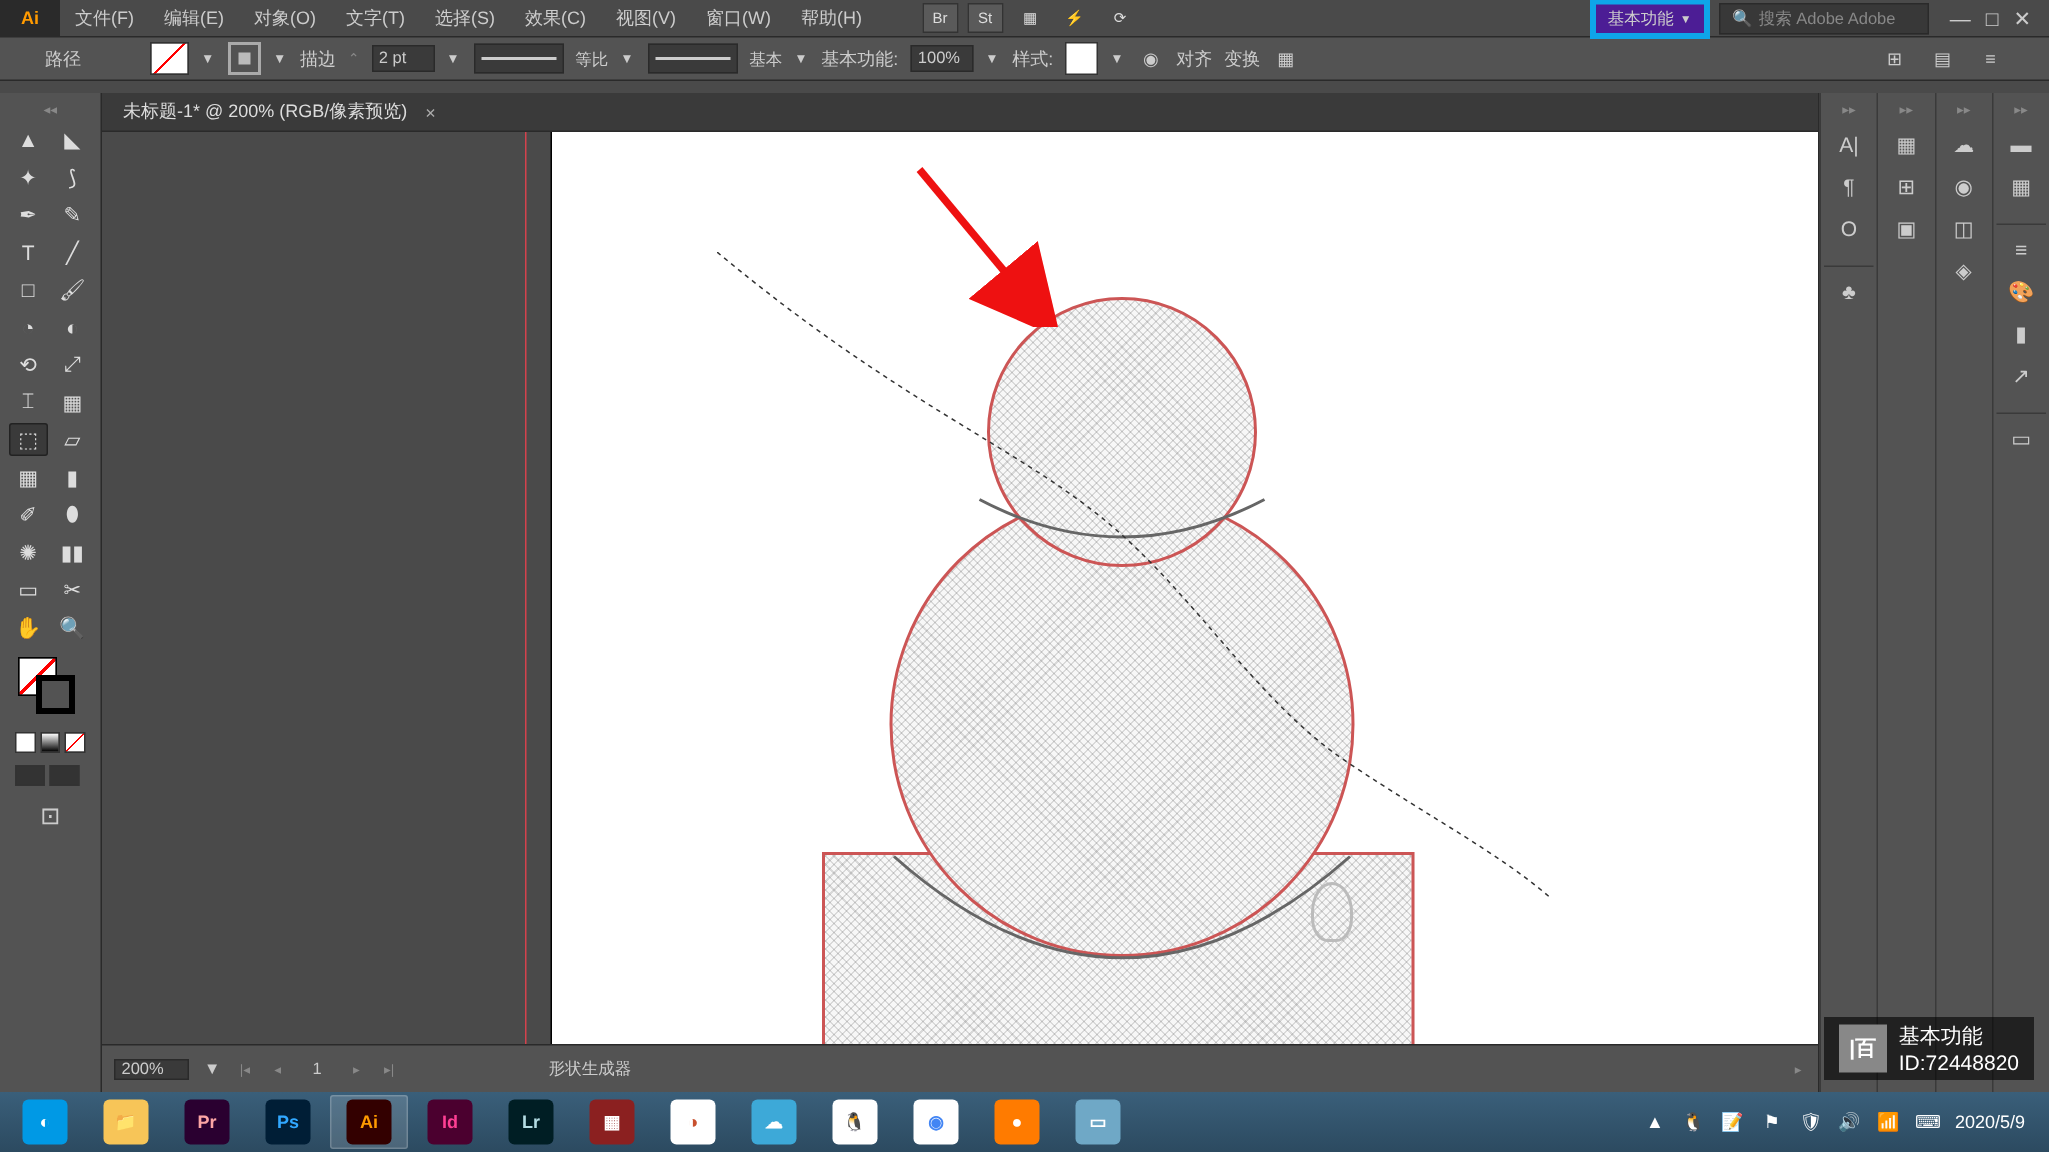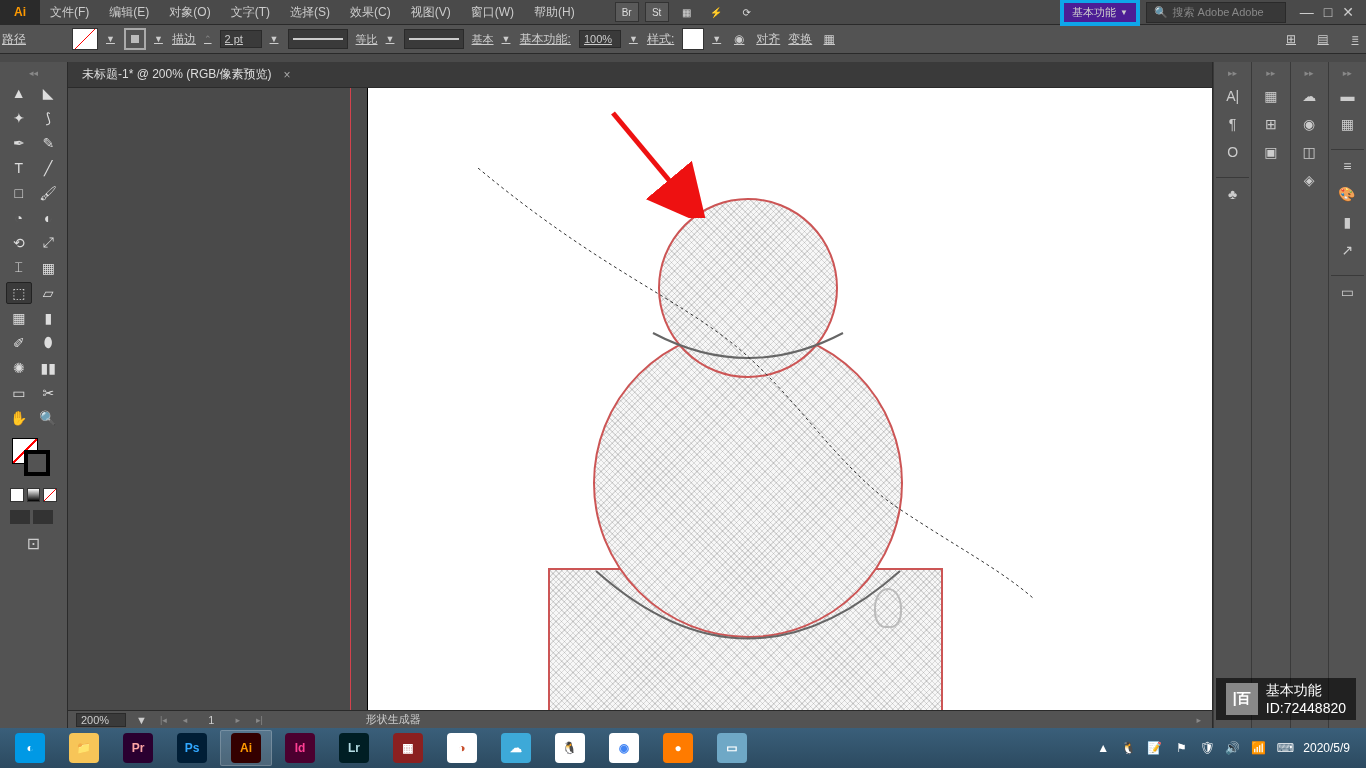--- a/index.html
+++ b/index.html
@@ -11,21 +11,21 @@
 .menubar .menu-item { padding: 0 10px; cursor: pointer; }
 .menubar .spacer { flex: 1; }
 .menubar .right-group { display: flex; align-items: center; gap: 6px; padding-right: 4px; }
 .menubar .ws-btn { background: #4c1d95; border: 4px solid #0ea5e9; color: #ccc; padding: 2px 8px; font-size: 11px; display: flex; align-items: center; gap: 4px; text-align: right; }
 .menubar .search-box { background: #383838; border: 1px solid #2a2a2a; color: #888; padding: 2px 8px; font-size: 11px; width: 140px; display: flex; align-items: center; gap: 4px; }
 .menubar .window-controls { display: flex; gap: 10px; color: #ccc; padding: 0 8px; font-size: 14px;}
 .menubar .icon-block { width: 24px; height: 20px; background: #5a5a5a; display: flex; align-items: center; justify-content: center; font-size: 10px; color: #ddd; border: 1px solid #333;}
 .menubar .mid-icons { display: flex; gap: 6px; margin-left: 30px; }
 
 
-.controlbar { height: 30px; background: #535353; border-top: 1px solid #2a2a2a; border-bottom: 1px solid #2a2a2a; display: flex; align-items: center; padding: 0 2px; color: #ccc; font-size: 12px; gap: 8px; text-decoration: underline;}
+.controlbar { height: 30px; background: #535353; border-top: 1px solid #2a2a2a; border-bottom: 1px solid #2a2a2a; display: flex; align-items: center; padding: 0 30px; color: #ccc; font-size: 12px; gap: 8px;}
 .controlbar .label { white-space: nowrap; }
 .controlbar .swatch { width: 26px; height: 22px; background: linear-gradient(135deg, #fff 48%, #f00 48%, #f00 52%, #fff 52%); border: 1px solid #333; }
 .controlbar .swatch2 { width: 22px; height: 22px; border: 2px solid #aaa; display: flex; align-items: center; justify-content: center;}
 .controlbar .swatch2-inner { width: 8px; height: 8px; background: #bbb;}
 .controlbar .dd-arrow { width: 10px; font-size: 9px; }
 .controlbar .input-sm { width: 42px; background: #3a3a3a; border: 1px solid #2a2a2a; color: #ccc; padding: 2px 4px; font-size: 11px;}
 .controlbar .stroke-preview { width: 60px; height: 20px; background: #3a3a3a; border: 1px solid #2a2a2a; display: flex; align-items: center; justify-content: center;}
 .controlbar .stroke-line { width: 50px; height: 2px; background: #ccc; }
 .controlbar .color-white { width: 22px; height: 22px; background: #fff; border: 1px solid #333;}
 .controlbar .right-icons { margin-left: auto; display: flex; gap: 14px; align-items: center;}
@@ -42,21 +42,21 @@
 .tools .cs-stroke { position: absolute; top: 12px; left: 20px; width: 26px; height: 26px; background: #535353; border: 4px solid #000;}
 .tools .small-row { display: flex; gap: 3px; margin-top: 6px; padding: 0 6px;}
 .tools .small-sw { width: 16px; height: 14px; border: 1px solid #333;}
 
 .doc-area { flex: 1; position: relative; background: #c4b5fd; overflow: hidden;}
 .doc-tab { height: 26px; background: #3a3a3a; display: flex; align-items: center; padding: 0 14px; color: #ddd; font-size: 12px; gap: 12px; border-bottom: 1px solid #2a2a2a;}
 .doc-tab .close-x { color: #aaa; cursor: pointer;}
 .canvas-wrap { position: absolute; top: 26px; left: 0; right: 0; bottom: 18px; background: #4a4a4a; overflow: hidden;}
 .canvas { position: absolute; top: 0; left: 300px; width: 990px; height: 660px; background: #fff; box-shadow: 0 0 0 1px #000;}
 .ruler-v { position: absolute; top: 0; left: 282px; width: 1px; height: 660px; background: #d4424d;}
-.status { position: absolute; left: 0; right: 0; bottom: 0; height: 18px; background: #535353; border-top: 1px solid #2a2a2a; display: flex; align-items: center; color: #ccc; font-size: 11px; padding: 0 8px; gap: 10px;}
+.status { position: absolute; left: 0; right: 0; bottom: 0; height: 32px; background: #535353; border-top: 1px solid #2a2a2a; display: flex; align-items: center; color: #ccc; font-size: 11px; padding: 0 8px; gap: 10px;}
 .status .zoom { width: 50px; background: #3a3a3a; border: 1px solid #2a2a2a; padding: 0 4px;}
 .status .nav-btn { color: #888; padding: 0 3px; font-size: 9px;}
 
 
 .right-dock { width: 154px; background: #535353; border-left: 1px solid #2a2a2a; display: flex;}
 .dock-col { flex: 1; display: flex; flex-direction: column; padding: 4px 2px; gap: 4px; border-left: 1px solid #3a3a3a;}
 .dock-tab { height: 14px; display: flex; align-items: center; justify-content: center; color: #888; font-size: 9px;}
 .dock-icon { height: 24px; display: flex; align-items: center; justify-content: center; color: #ccc; font-size: 14px; cursor: pointer;}
 .dock-sep { height: 10px; border-bottom: 1px solid #3a3a3a;}
 

